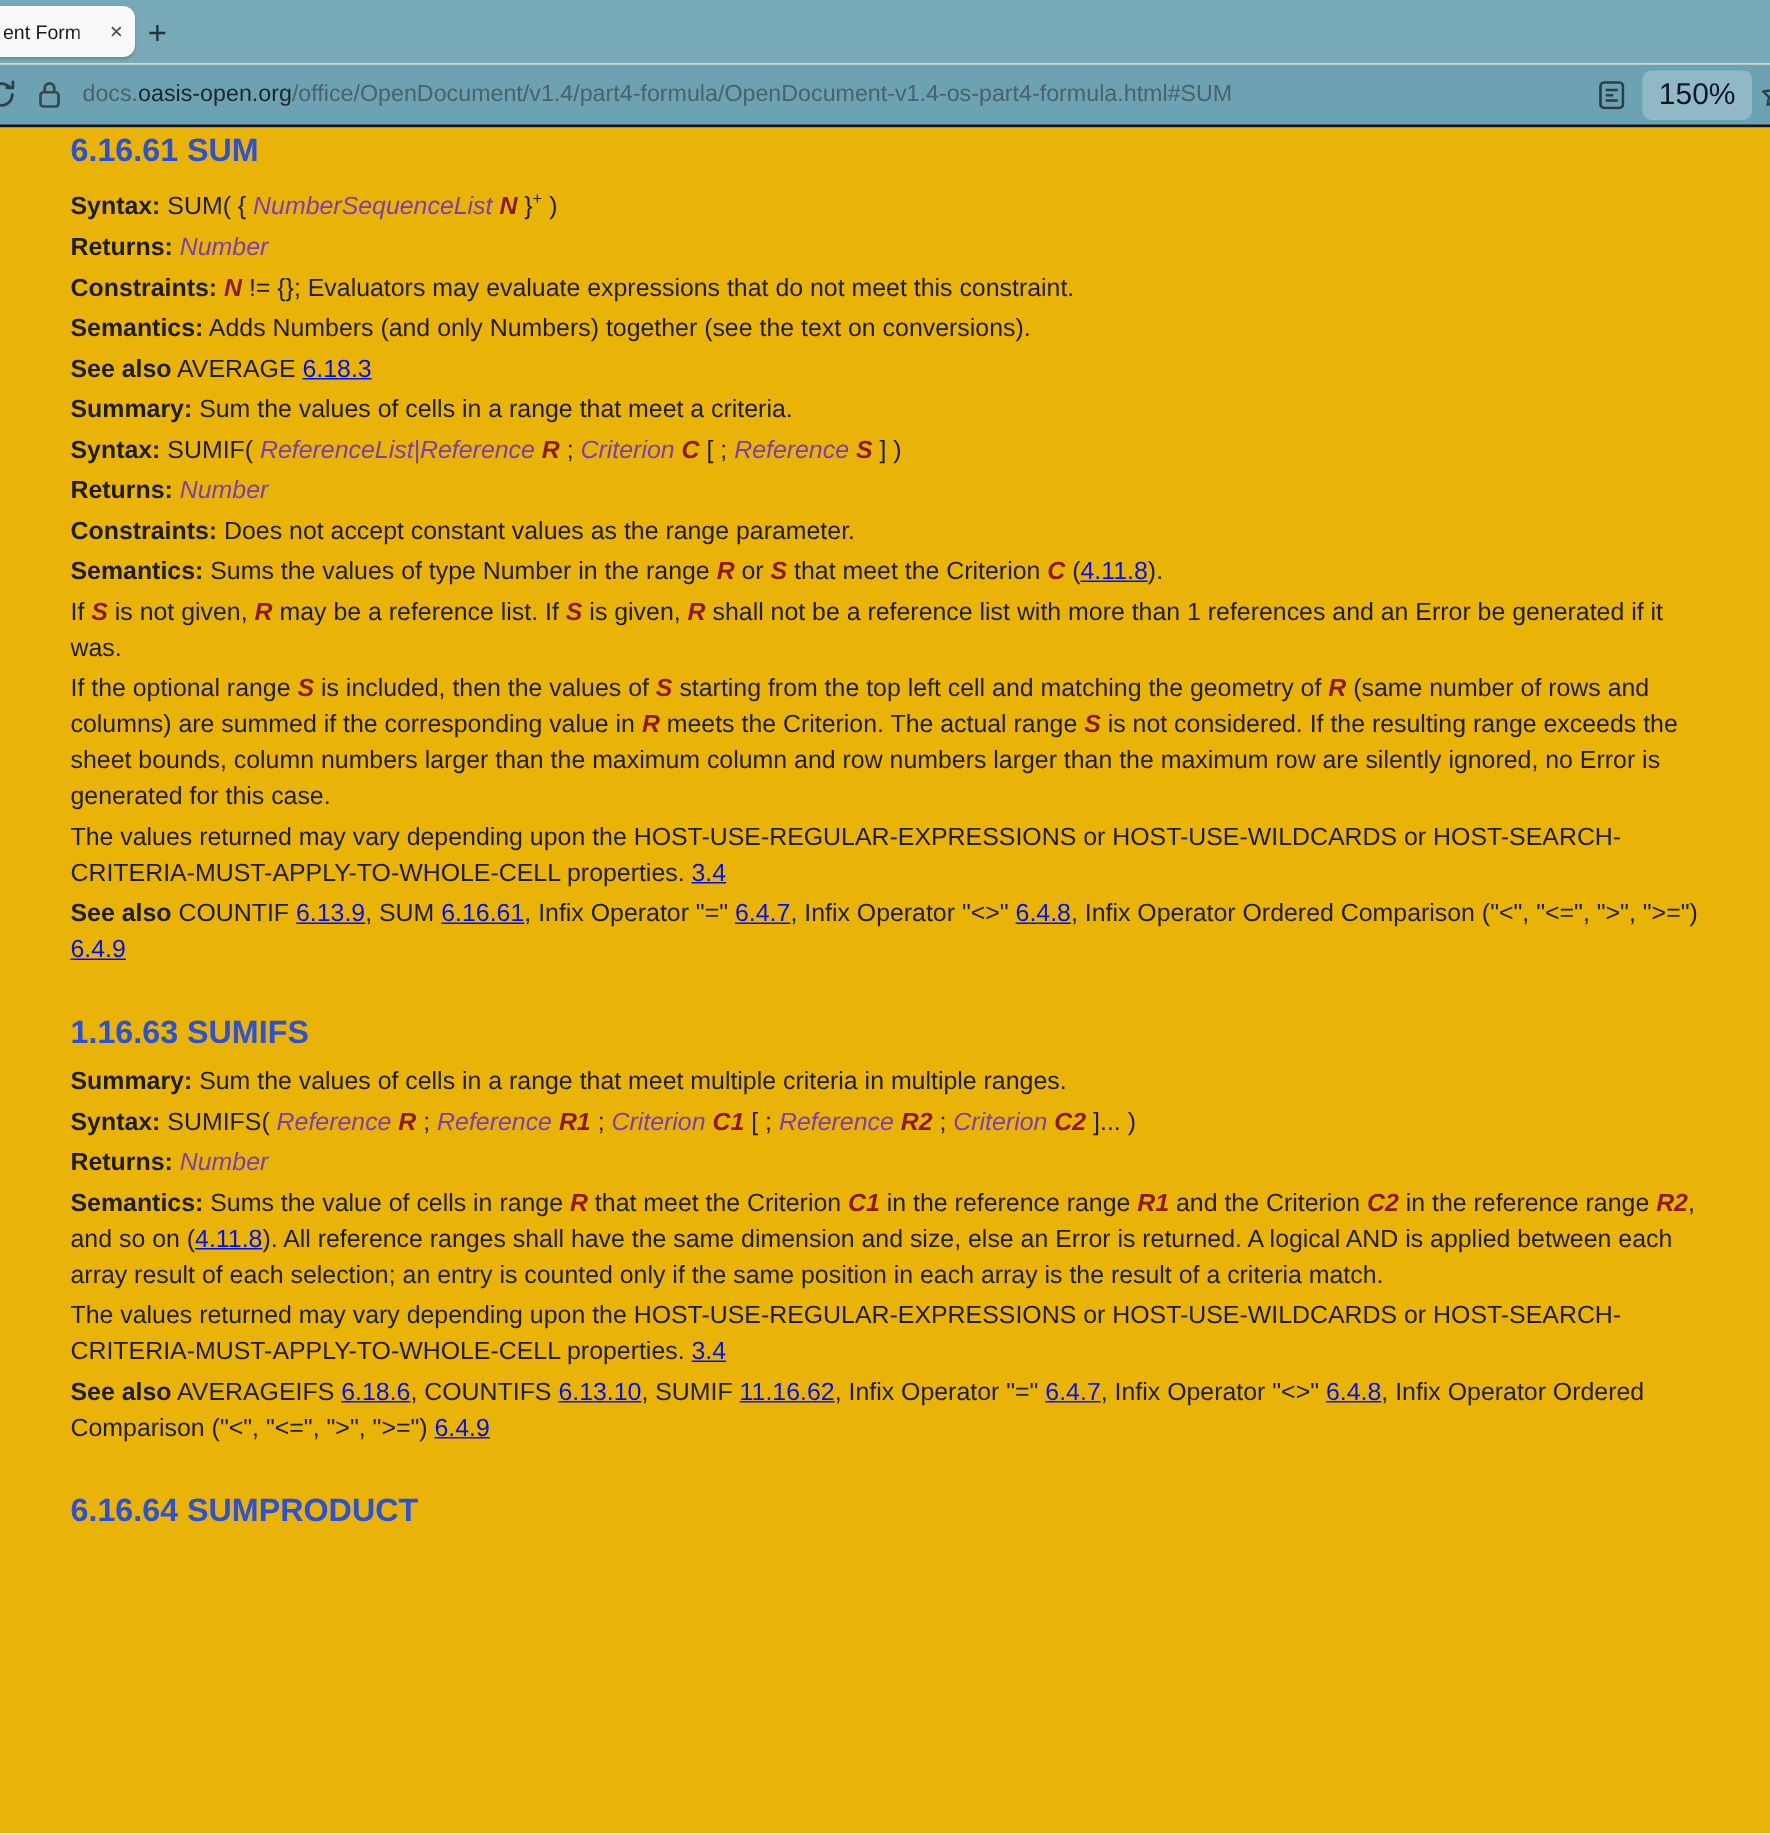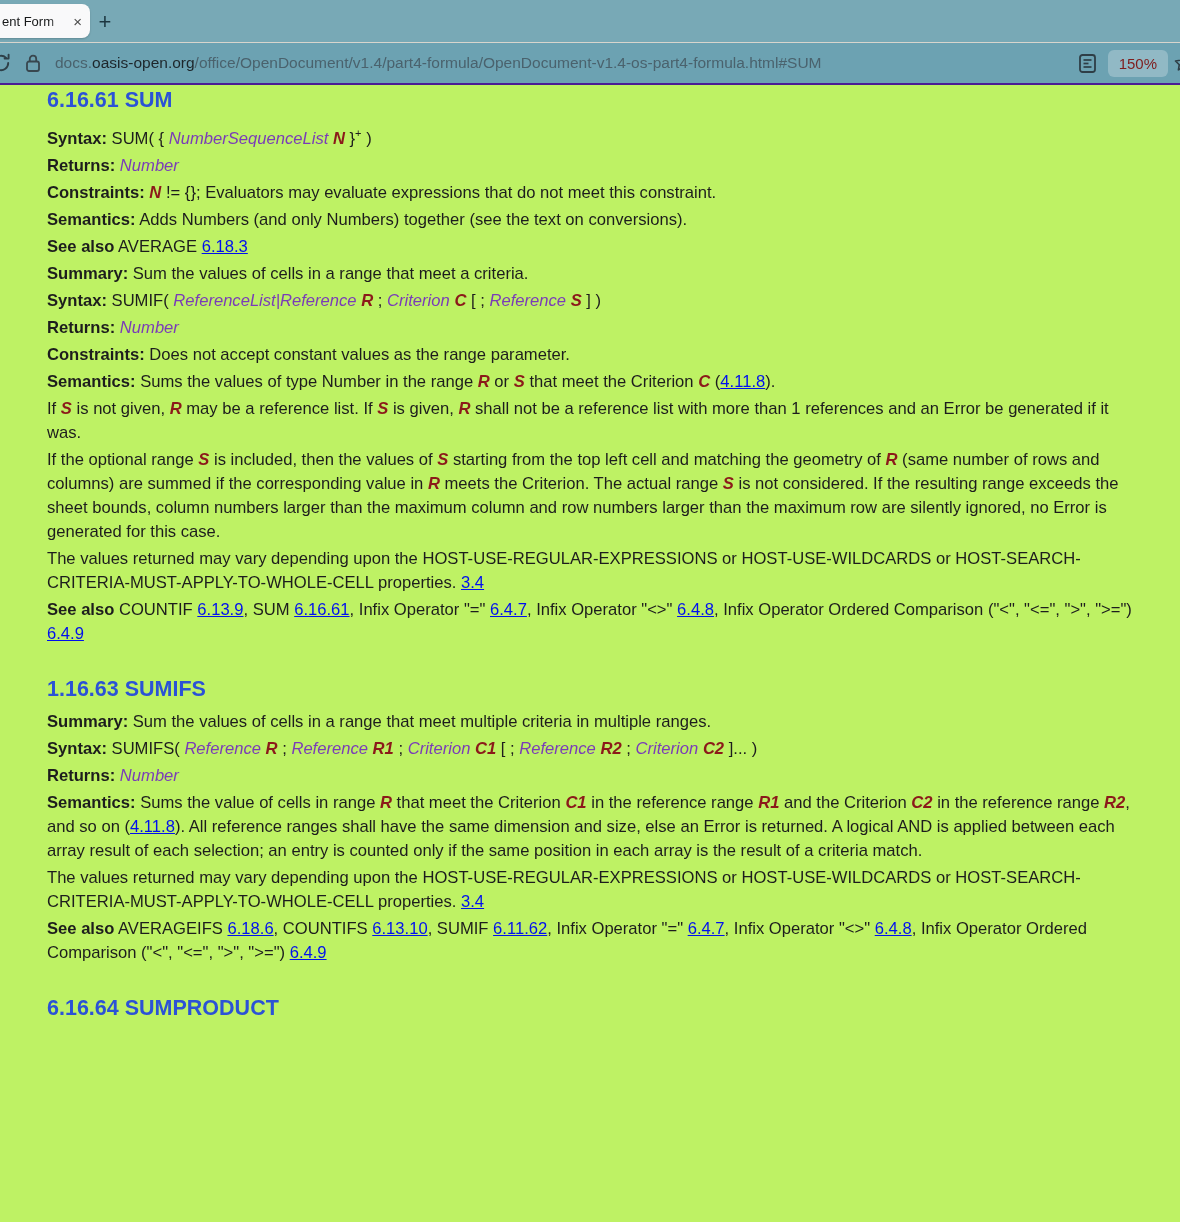--- a/index.html
+++ b/index.html
@@ -14,34 +14,34 @@
          padding:0 8px 0 18px; box-shadow:0 1px 2px rgba(0,0,0,.18); }
   .tab-title { font-size:13px; color:#17191a; white-space:nowrap; overflow:hidden;
                flex:1; position:relative; }
   .tab-fade { position:absolute; right:20px; top:4px; width:22px; height:26px;
               background:linear-gradient(to right, rgba(249,249,250,0), #f9f9fa); }
   .tab-close { font-size:15px; color:#4c4c4c; margin-left:2px; line-height:1; }
   .newtab { position:absolute; left:88px; top:0; height:43px; width:34px;
             display:flex; align-items:center; justify-content:center;
             font-size:22px; font-weight:400; color:#1c3640; }
 
-  .addressbar { height:42px; background:#6ca2b2; border-bottom:2px solid #4c1d95;
+  .addressbar { height:42px; background:#6ca2b2; border-bottom:2px solid #0f172a;
                 display:flex; align-items:center; overflow:hidden; }
   .reload-wrap { margin-left:-10px; display:flex; align-items:center; }
   .lock-wrap { margin-left:13px; display:flex; align-items:center; }
   .url { margin-left:14px; font-size:15.5px; white-space:nowrap; overflow:hidden; flex:1; }
   .u-gray { color:#4a626d; }
   .u-dark { color:#1d262b; }
   .reader-wrap { display:flex; align-items:center; margin-right:12px; }
-  .zoombadge { background:rgba(255,255,255,.25); color:#7f1d1d; font-size:15px;
+  .zoombadge { background:rgba(255,255,255,.25); color:#0f172a; font-size:20px;
                padding:5px 11px; border-radius:6px; margin-right:6px; }
   .star-wrap { margin-right:-12px; display:flex; align-items:center; }
 
   
-  .content { background:#bef264; height:1137px; overflow:hidden;
+  .content { background:#eab308; height:1137px; overflow:hidden;
              padding:2px 40px 0 47px; color:#1d1d1d; }
   h2.section-heading { color:#2b52d6; font-size:21.5px; line-height:26px;
                        font-weight:bold; margin:30px 0 8px; }
   h2.section-heading:first-child { margin-top:0; }
   .content p { font-size:16.6px; line-height:24px; margin:3px 0; color:#1d1d1d; }
   .b  { font-weight:bold; }
   .pt { color:#7a3cb8; font-style:italic; }
   .pn { color:#8b1a1a; font-style:italic; font-weight:bold; }
   .sup { vertical-align:super; font-size:11px; }
   a.doclink { color:#0010ee; text-decoration:underline; cursor:pointer;text-align:center; }
@@ -103,15 +103,15 @@
     <p>If <span class="pn">S</span> is not given, <span class="pn">R</span> may be a reference list. If <span class="pn">S</span> is given, <span class="pn">R</span> shall not be a reference list with more than 1 references and an Error be generated if it was.</p>
     <p>If the optional range <span class="pn">S</span> is included, then the values of <span class="pn">S</span> starting from the top left cell and matching the geometry of <span class="pn">R</span> (same number of rows and columns) are summed if the corresponding value in <span class="pn">R</span> meets the Criterion. The actual range <span class="pn">S</span> is not considered. If the resulting range exceeds the sheet bounds, column numbers larger than the maximum column and row numbers larger than the maximum row are silently ignored, no Error is generated for this case.</p>
     <p>The values returned may vary depending upon the HOST-USE-REGULAR-EXPRESSIONS or HOST-USE-WILDCARDS or HOST-SEARCH-CRITERIA-MUST-APPLY-TO-WHOLE-CELL properties. <a class="doclink">3.4</a></p>
     <p><span class="b">See also</span> COUNTIF <a class="doclink">6.13.9</a>, SUM <a class="doclink">6.16.61</a>, Infix Operator "=" <a class="doclink">6.4.7</a>, Infix Operator "&lt;&gt;" <a class="doclink">6.4.8</a>, Infix Operator Ordered Comparison ("&lt;", "&lt;=", "&gt;", "&gt;=") <a class="doclink">6.4.9</a></p>
     <h2 class="section-heading">1.16.63 SUMIFS</h2>
     <p><span class="b">Summary:</span> Sum the values of cells in a range that meet multiple criteria in multiple ranges.</p>
     <p><span class="b">Syntax:</span> SUMIFS( <span class="pt">Reference</span> <span class="pn">R</span> ; <span class="pt">Reference</span> <span class="pn">R1</span> ; <span class="pt">Criterion</span> <span class="pn">C1</span> [ ; <span class="pt">Reference</span> <span class="pn">R2</span> ; <span class="pt">Criterion</span> <span class="pn">C2</span> ]... )</p>
     <p><span class="b">Returns:</span> <span class="pt">Number</span></p>
     <p><span class="b">Semantics:</span> Sums the value of cells in range <span class="pn">R</span> that meet the Criterion <span class="pn">C1</span> in the reference range <span class="pn">R1</span> and the Criterion <span class="pn">C2</span> in the reference range <span class="pn">R2</span>, and so on (<a class="doclink">4.11.8</a>). All reference ranges shall have the same dimension and size, else an Error is returned. A logical AND is applied between each array result of each selection; an entry is counted only if the same position in each array is the result of a criteria match.</p>
     <p>The values returned may vary depending upon the HOST-USE-REGULAR-EXPRESSIONS or HOST-USE-WILDCARDS or HOST-SEARCH-CRITERIA-MUST-APPLY-TO-WHOLE-CELL properties. <a class="doclink">3.4</a></p>
-    <p><span class="b">See also</span> AVERAGEIFS <a class="doclink">6.18.6</a>, COUNTIFS <a class="doclink">6.13.10</a>, SUMIF <a class="doclink">6.11.62</a>, Infix Operator "=" <a class="doclink">6.4.7</a>, Infix Operator "&lt;&gt;" <a class="doclink">6.4.8</a>, Infix Operator Ordered Comparison ("&lt;", "&lt;=", "&gt;", "&gt;=") <a class="doclink">6.4.9</a></p>
+    <p><span class="b">See also</span> AVERAGEIFS <a class="doclink">6.18.6</a>, COUNTIFS <a class="doclink">6.13.10</a>, SUMIF <a class="doclink">11.16.62</a>, Infix Operator "=" <a class="doclink">6.4.7</a>, Infix Operator "&lt;&gt;" <a class="doclink">6.4.8</a>, Infix Operator Ordered Comparison ("&lt;", "&lt;=", "&gt;", "&gt;=") <a class="doclink">6.4.9</a></p>
     <h2 class="section-heading">6.16.64 SUMPRODUCT</h2>
   </main>
 
 </body></html>

